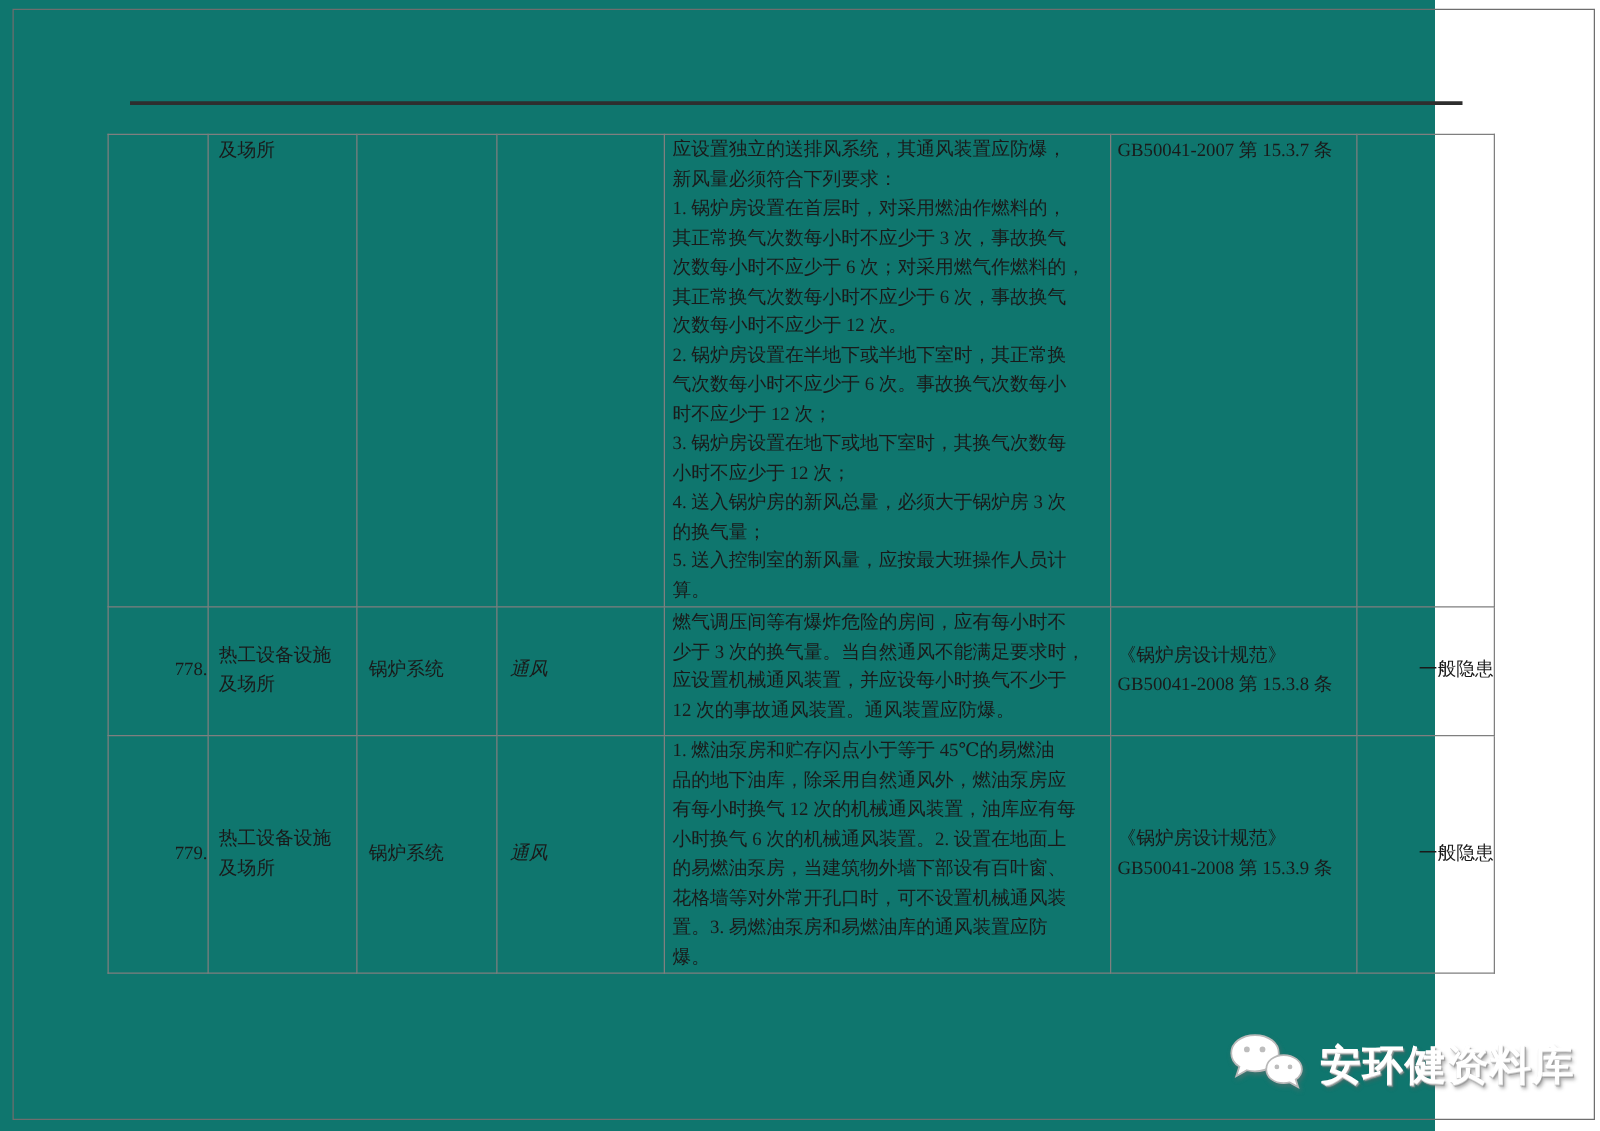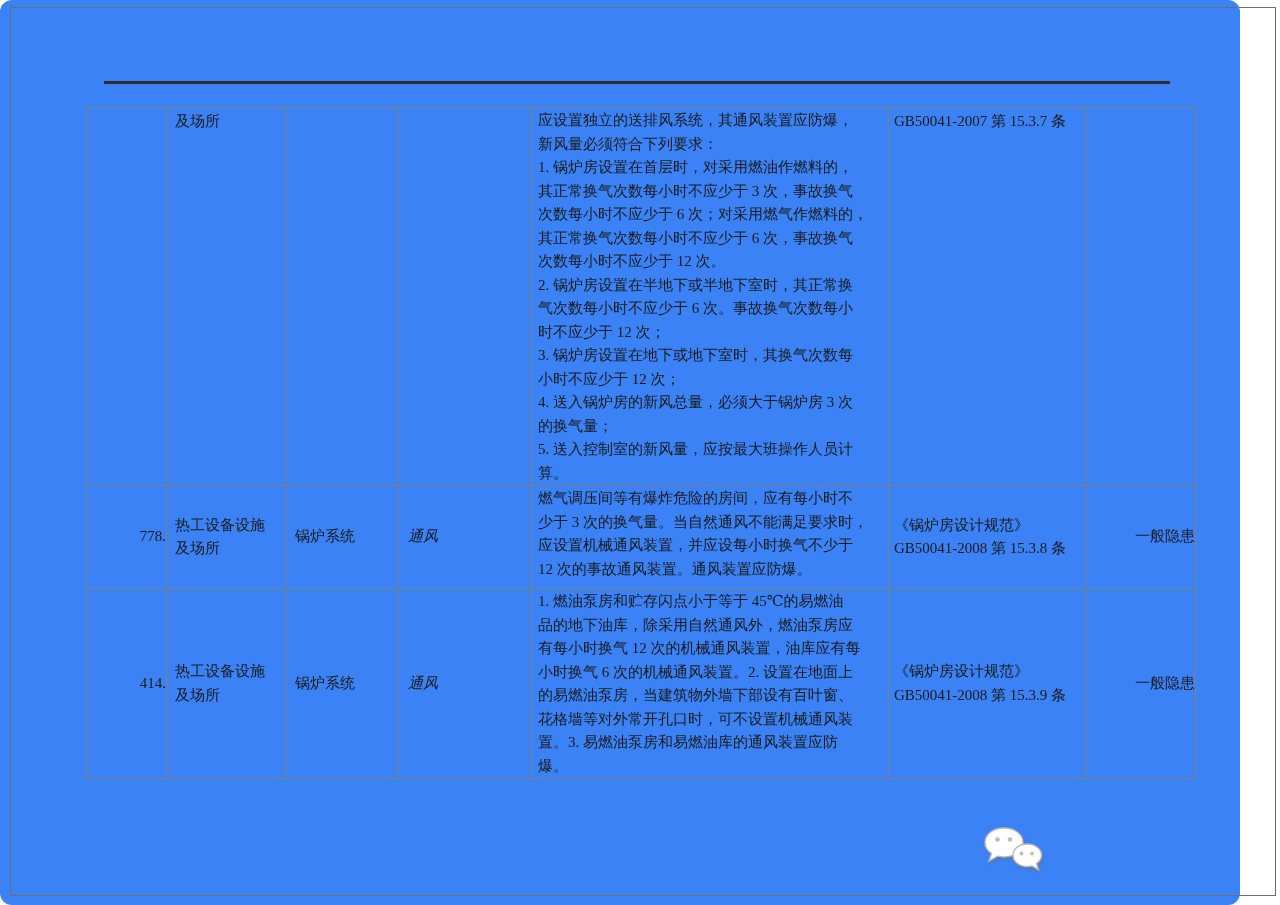--- a/index.html
+++ b/index.html
@@ -5,23 +5,22 @@
   * { margin: 0; padding: 0; box-sizing: border-box; }
   html, body {
     width: 1280px; height: 905px;
     background: #ffffff;
     font-family: "Liberation Serif", "DejaVu Serif", serif;
     color: #1a1a1a;
     overflow: hidden;
   }
   .page {
     position: relative;
-    width: 1240px; height: 905px;
-    background: #3b82f6;
-    border-radius: 12px;
+    width: 1148px; height: 905px;
+    background: #0f766e;
   }
   .outer-border {
     position: absolute;
     left: 10px; top: 7px;
     width: 1266px; height: 889px;
     border: 1.5px solid #6e6e6e;
   }
   .top-rule {
     position: absolute;
     left: 104px; top: 81px;
@@ -121,21 +120,21 @@
         <td class="c-sub">通风</td>
         <td class="c-desc">燃气调压间等有爆炸危险的房间，应有每小时不
 少于 3 次的换气量。当自然通风不能满足要求时，
 应设置机械通风装置，并应设每小时换气不少于
 12 次的事故通风装置。通风装置应防爆。</td>
         <td class="c-ref">《锅炉房设计规范》
 GB50041-2008 第 15.3.8 条</td>
         <td class="c-sev">一般隐患</td>
       </tr>
       <tr style="height:187px;">
-        <td class="c-num">414.</td>
+        <td class="c-num">779.</td>
         <td class="c-cat">热工设备设施
 及场所</td>
         <td class="c-sys">锅炉系统</td>
         <td class="c-sub">通风</td>
         <td class="c-desc">1. 燃油泵房和贮存闪点小于等于 45℃的易燃油
 品的地下油库，除采用自然通风外，燃油泵房应
 有每小时换气 12 次的机械通风装置，油库应有每
 小时换气 6 次的机械通风装置。2. 设置在地面上
 的易燃油泵房，当建筑物外墙下部设有百叶窗、
 花格墙等对外常开孔口时，可不设置机械通风装
@@ -154,15 +153,16 @@
         <path d="M24 3 C13 3 5 9.5 5 17.5 C5 22 7.5 25.8 11.5 28.3 L9 36 L17.5 31.2 C19.5 31.8 21.7 32 24 32 C35 32 43 25.5 43 17.5 C43 9.5 35 3 24 3 Z"></path>
         <path d="M47 19 C39 19 33 24 33 30.3 C33 36.6 39 41.5 47 41.5 C48.7 41.5 50.3 41.3 51.8 40.9 L58.5 44.7 L56.6 38.6 C59.6 36.5 61.5 33.6 61.5 30.3 C61.5 24 55 19 47 19 Z"></path>
       </g>
       <g fill="#bdbdbd">
         <circle cx="17.5" cy="14.5" r="2.3"></circle>
         <circle cx="30" cy="14.5" r="2.3"></circle>
         <circle cx="41.5" cy="28.5" r="1.9"></circle>
         <circle cx="52" cy="28.5" r="1.9"></circle>
       </g>
     </svg>
+    <span class="wm-text">安环健资料库</span>
   </div>
 
 </div>
 
 </body></html>

